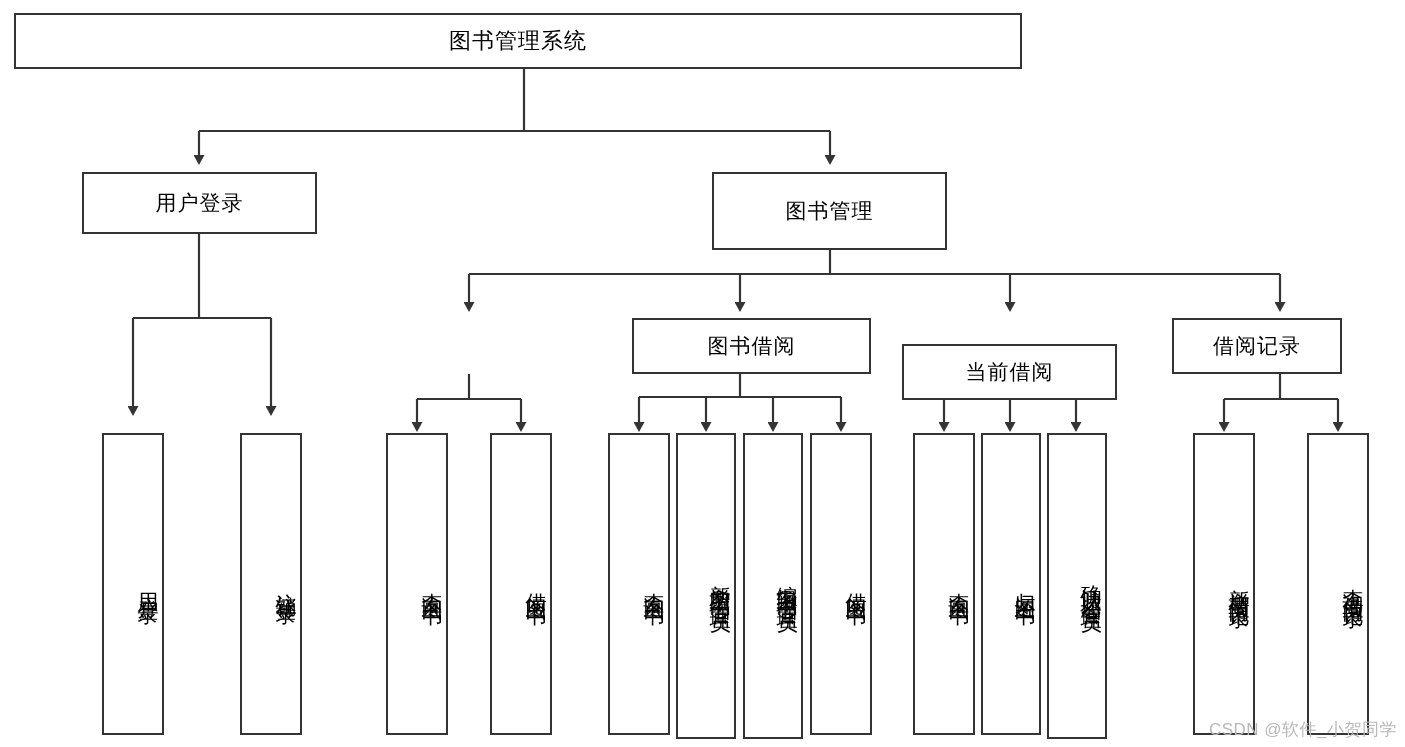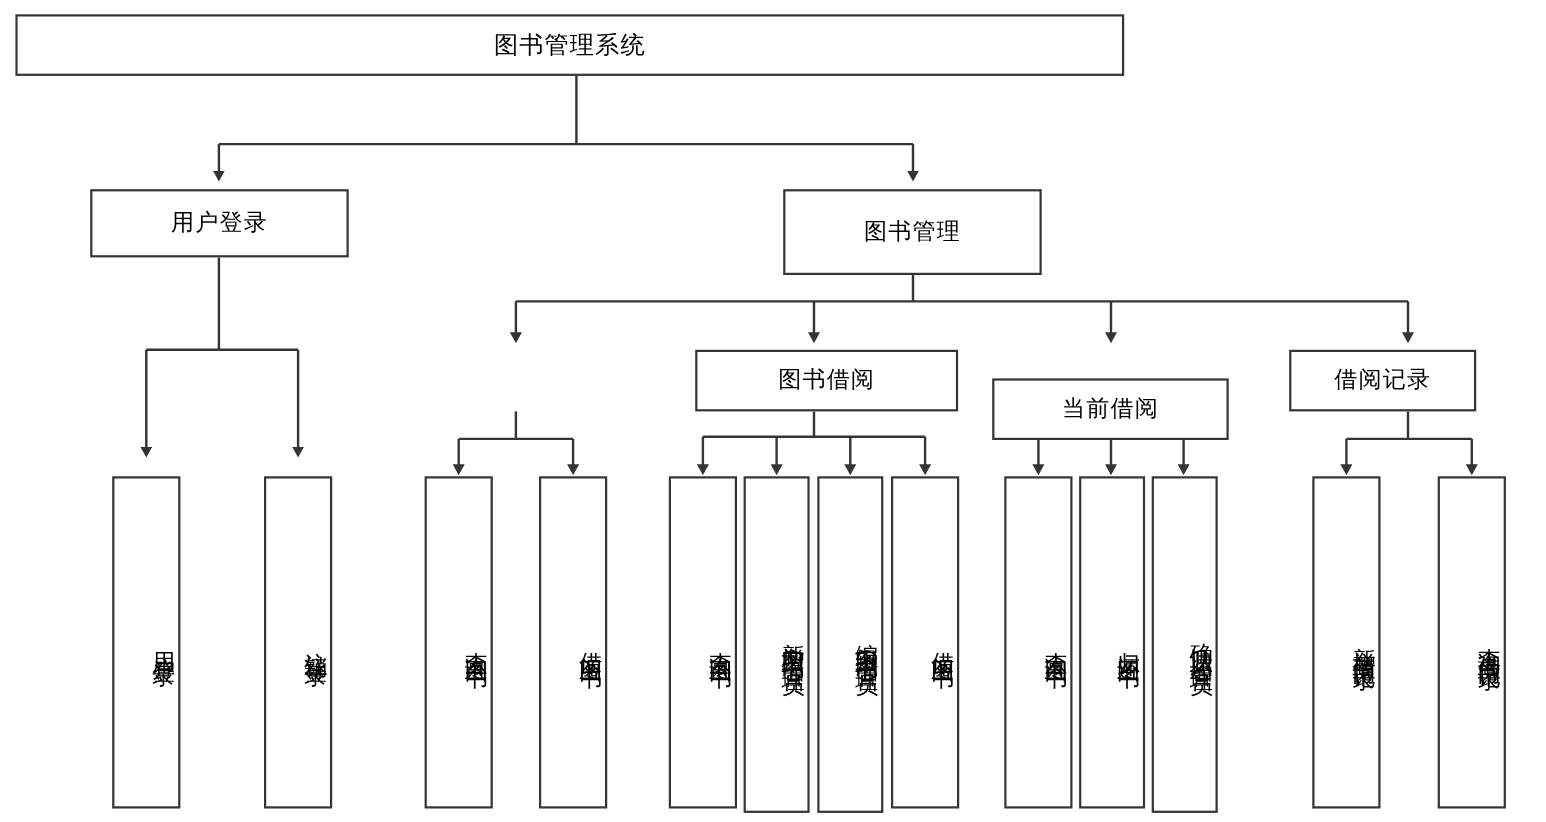--- a/index.html
+++ b/index.html
@@ -187,14 +187,15 @@
     <span class="vtext">确认归还（管理员）</span>
   </div>
 
   <div class="node leaf" style="left:1193px; top:433px; width:62px; height:302px;">
     <span class="vtext">新增借阅记录</span>
   </div>
   <div class="node leaf" style="left:1307px; top:433px; width:62px; height:302px;">
     <span class="vtext">查询借阅记录</span>
   </div>
 
+  <div class="watermark">CSDN @软件_小贺同学</div>
 
 </div>
 
 </body></html>

